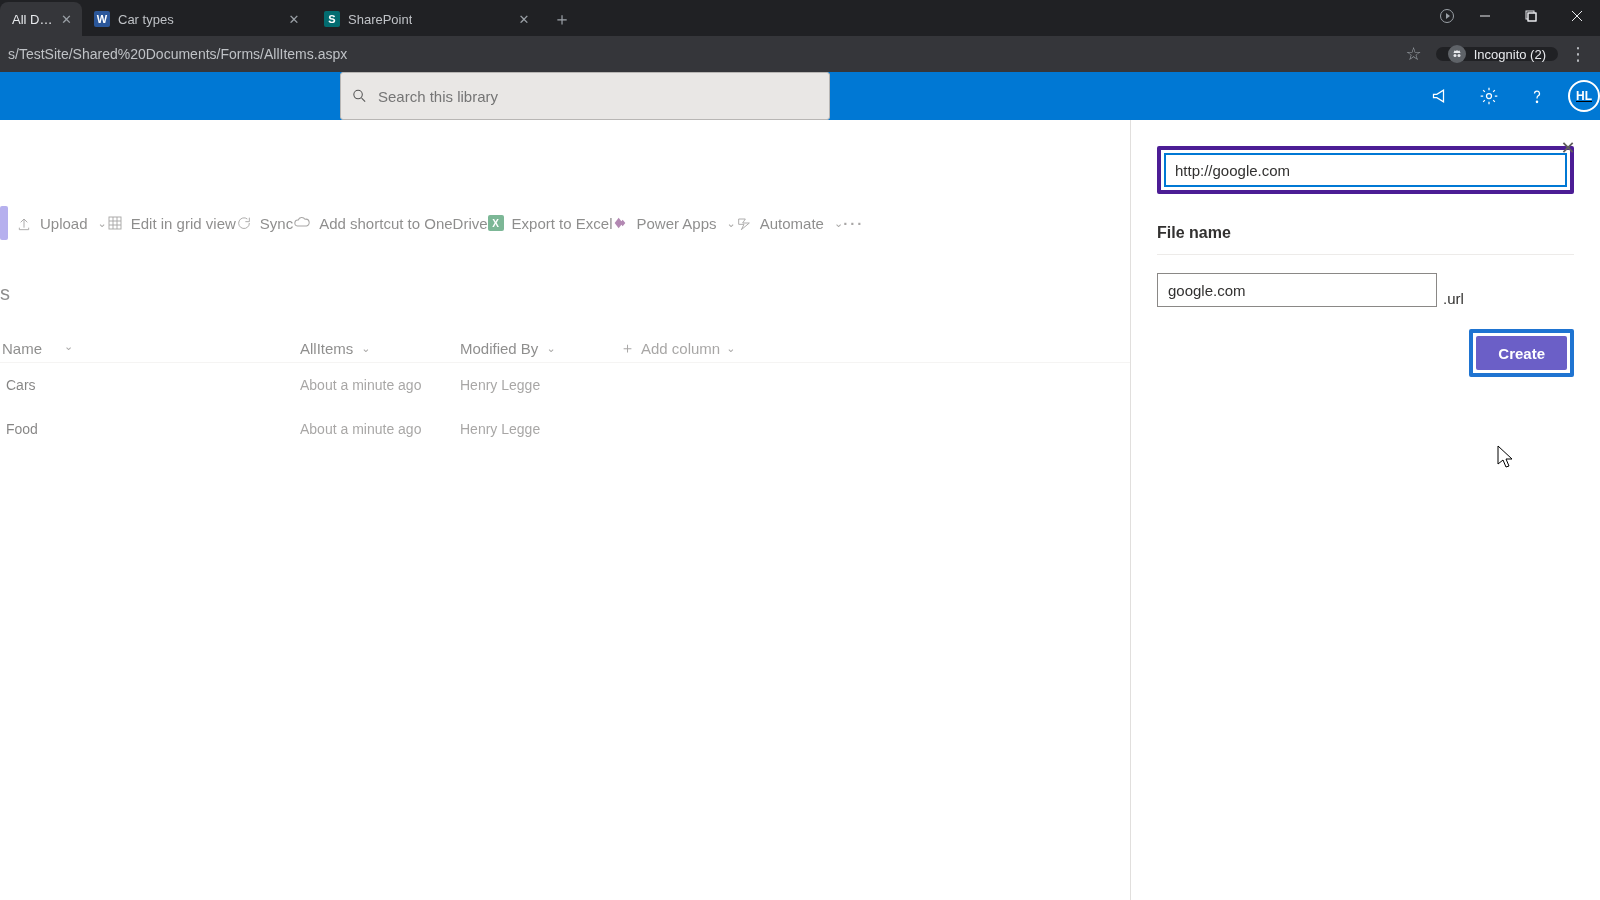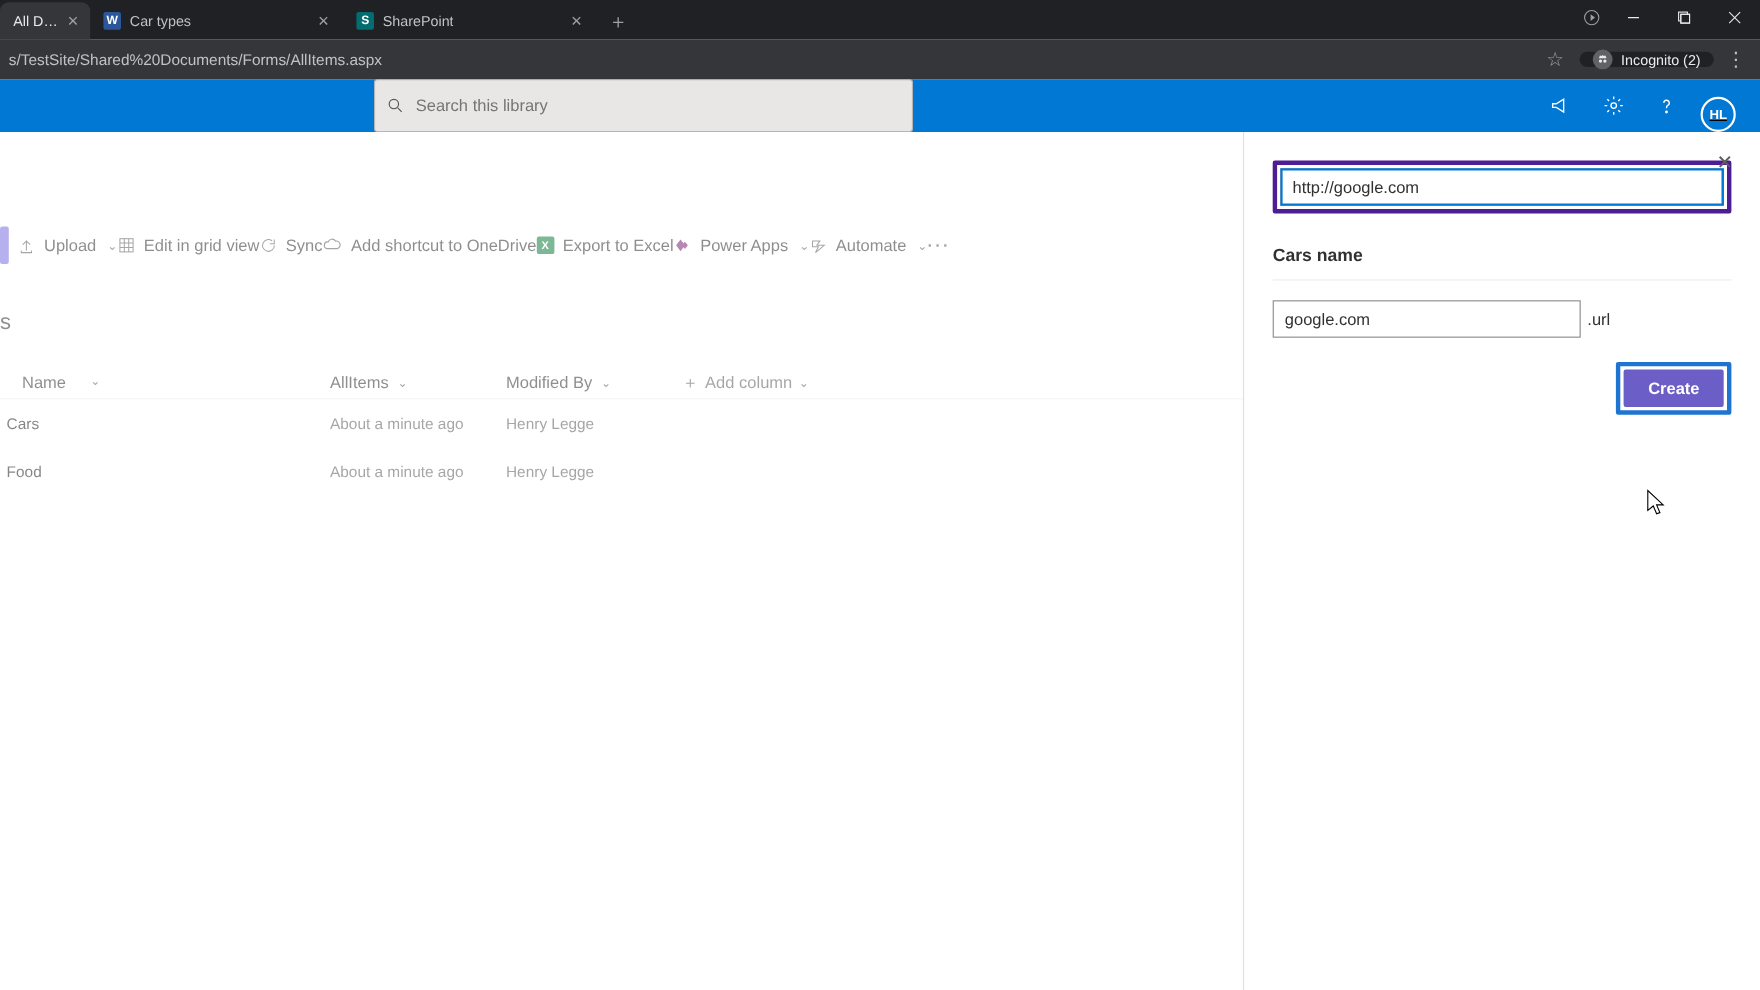--- a/index.html
+++ b/index.html
@@ -36,42 +36,42 @@
 .star { font-size:18px; color:#9aa0a6; padding:0 8px; }
 .incog-pill { background:#202124; border-radius:16px; height:14px; display:flex; align-items:center; gap:8px; padding:0 12px; color:#e8eaed; font-size:13px; }
 .incog-pill .ic { width:18px; height:18px; border-radius:50%; background:#5f6368; display:flex; align-items:center; justify-content:center; }
 .kebab { width:28px; display:flex; align-items:center; justify-content:center; font-size:18px; color:#bfc2c6; }
 
 
 .suitebar { background:#0078d4; height:48px; display:flex; align-items:center; position:relative; }
 .search-wrap { position:absolute; left:340px; width:490px; height:48px; background:#e9e7e5; border:1px solid #b8b6b4; border-radius:3px; display:flex; align-items:center; padding:0 10px; gap:10px; }
 .search-wrap svg { stroke:#555; fill:none; stroke-width:1.5; }
 .search-wrap input { border:none; outline:none; background:transparent; font-size:15px; color:#555; width:100%; }
-.suite-right { margin-left:auto; display:flex; align-items:flex-end; gap:2px; padding-right:22px;text-decoration:underline; }
+.suite-right { margin-left:auto; display:flex; align-items:center; gap:2px; padding-right:0;text-decoration:underline; }
 .suite-icon { width:46px; height:48px; display:flex; align-items:center; justify-content:center; color:#fff; }
 .suite-icon svg { stroke:#fff; fill:none; stroke-width:1.5; }
 .avatar { width:32px; height:32px; border-radius:50%; border:2px solid #fff; background:#0078d4; color:#fff; display:flex; align-items:center; justify-content:center; font-size:12px; font-weight:600; margin-left:6px;}
 
 
 .stage { position:relative; height:calc(900px - 36px - 36px - 48px); }
 .dimmed { position:absolute; inset:0; right:470px; filter:opacity(0.55); }
 .spacer-top { height:80px; }
 .cmdbar { display:flex; align-items:center; padding:6px 10px 6px 0; color:#323130; font-size:15px; }
 .new-stub { width:8px; height:34px; background:#7a6fe0; border-radius:2px; margin-right:8px; }
 .cmd { display:flex; align-items:center; gap:8px; color:#323130; }
 .cmd svg { stroke:#605e5c; fill:none; stroke-width:1.4; }
 .cmd .chev { font-size:11px; color:#605e5c; margin-left:2px; }
 .excel-badge { width:16px; height:16px; background:#107c41; color:#fff; font-size:10px; font-weight:bold; display:flex; align-items:center; justify-content:center; border-radius:2px;}
 .pa-badge { width:16px; height:16px; display:flex; align-items:center; justify-content:center; }
 .pa-badge svg { fill:#742774; stroke:none;}
 .more-dots { letter-spacing:2px; color:#605e5c; font-weight:bold; }
 
 .lib-head-s { font-size:20px; color:#323130; padding:36px 0 0 0; }
 .colhead { display:flex; align-items:center; font-size:15px; color:#323130; padding-top:30px; border-bottom:1px solid #edebe9; height:58px; }
-.col-name { width:300px; padding-left:20px; display:flex; align-items:flex-start; gap:22px;}
+.col-name { width:300px; padding-left:2px; display:flex; align-items:flex-start; gap:22px;}
 .col-mod  { width:160px; display:flex; align-items:center; gap:8px;}
 .col-by   { width:160px; display:flex; align-items:center; gap:8px;}
 .col-add  { width:180px; display:flex; align-items:center; gap:6px; color:#605e5c;}
 .hchev { font-size:11px; color:#605e5c; }
 
 .row { display:flex; align-items:center; height:44px; font-size:14px; color:#323130; }
 .row .c-name { width:300px; padding-left:6px; color:#201f1e; }
 .row .c-mod  { width:160px; color:#605e5c; }
 .row .c-by   { width:260px; color:#605e5c; }
 
@@ -80,21 +80,21 @@
 .panel .close-x { position:absolute; top:14px; right:18px; width:28px; height:28px; display:flex; align-items:center; justify-content:center; color:#605e5c; font-size:18px;}
 .panel-title { font-size:22px; font-weight:600; color:#201f1e; margin:28px 0 20px 0; }
 
 .hl-outer { border:4px solid #4c1d95; padding:3px; border-radius:2px; }
 .url-input { width:100%; height:34px; border:1px solid #8a8886; padding:0 10px; font-size:15px; color:#323130; outline:2px solid #0078d4; outline-offset:-2px;}
 .caret { border-right:1px solid #323130; }
 
 .section-label { font-size:16px; font-weight:600; color:#323130; margin:30px 0 12px 0; }
 .sep { border:none; border-top:1px solid #edebe9; margin-bottom:18px;}
 
-.filename-row { display:flex; align-items:center; gap:6px; }
+.filename-row { display:flex; align-items:flex-end; gap:6px; }
 .filename-row input { flex:1; height:34px; border:1px solid #8a8886; padding:0 10px; font-size:15px; color:#323130; max-width:280px;}
 .ext { color:#323130; font-size:15px; }
 
 .create-outer { border:4px solid #1f74d1; padding:3px; border-radius:2px; float:right; margin-top:22px;}
 .create-btn { background:#6b5fc7; color:#fff; border:none; height:34px; padding:0 22px; font-size:15px; font-weight:600; border-radius:2px;}
 
 
 .cursor { position:absolute; right:84px; top:324px; pointer-events:none; }
 .cursor svg { width:20px; height:26px; }
 </style>
@@ -291,21 +291,21 @@
     </div>
   </div>
 
   <div class="panel">
     <div class="close-x">✕</div>
 
     <div class="hl-outer">
       <input class="url-input caret" type="text" value="http://google.com" style="">
     </div>
 
-    <div class="section-label">Cars name</div>
+    <div class="section-label">File name</div>
     <hr class="sep">
 
     <div class="filename-row">
       <input type="text" value="google.com" style="">
       <span class="ext">.url</span>
     </div>
 
     <div class="create-outer">
       <button class="create-btn">Create</button>
     </div>

